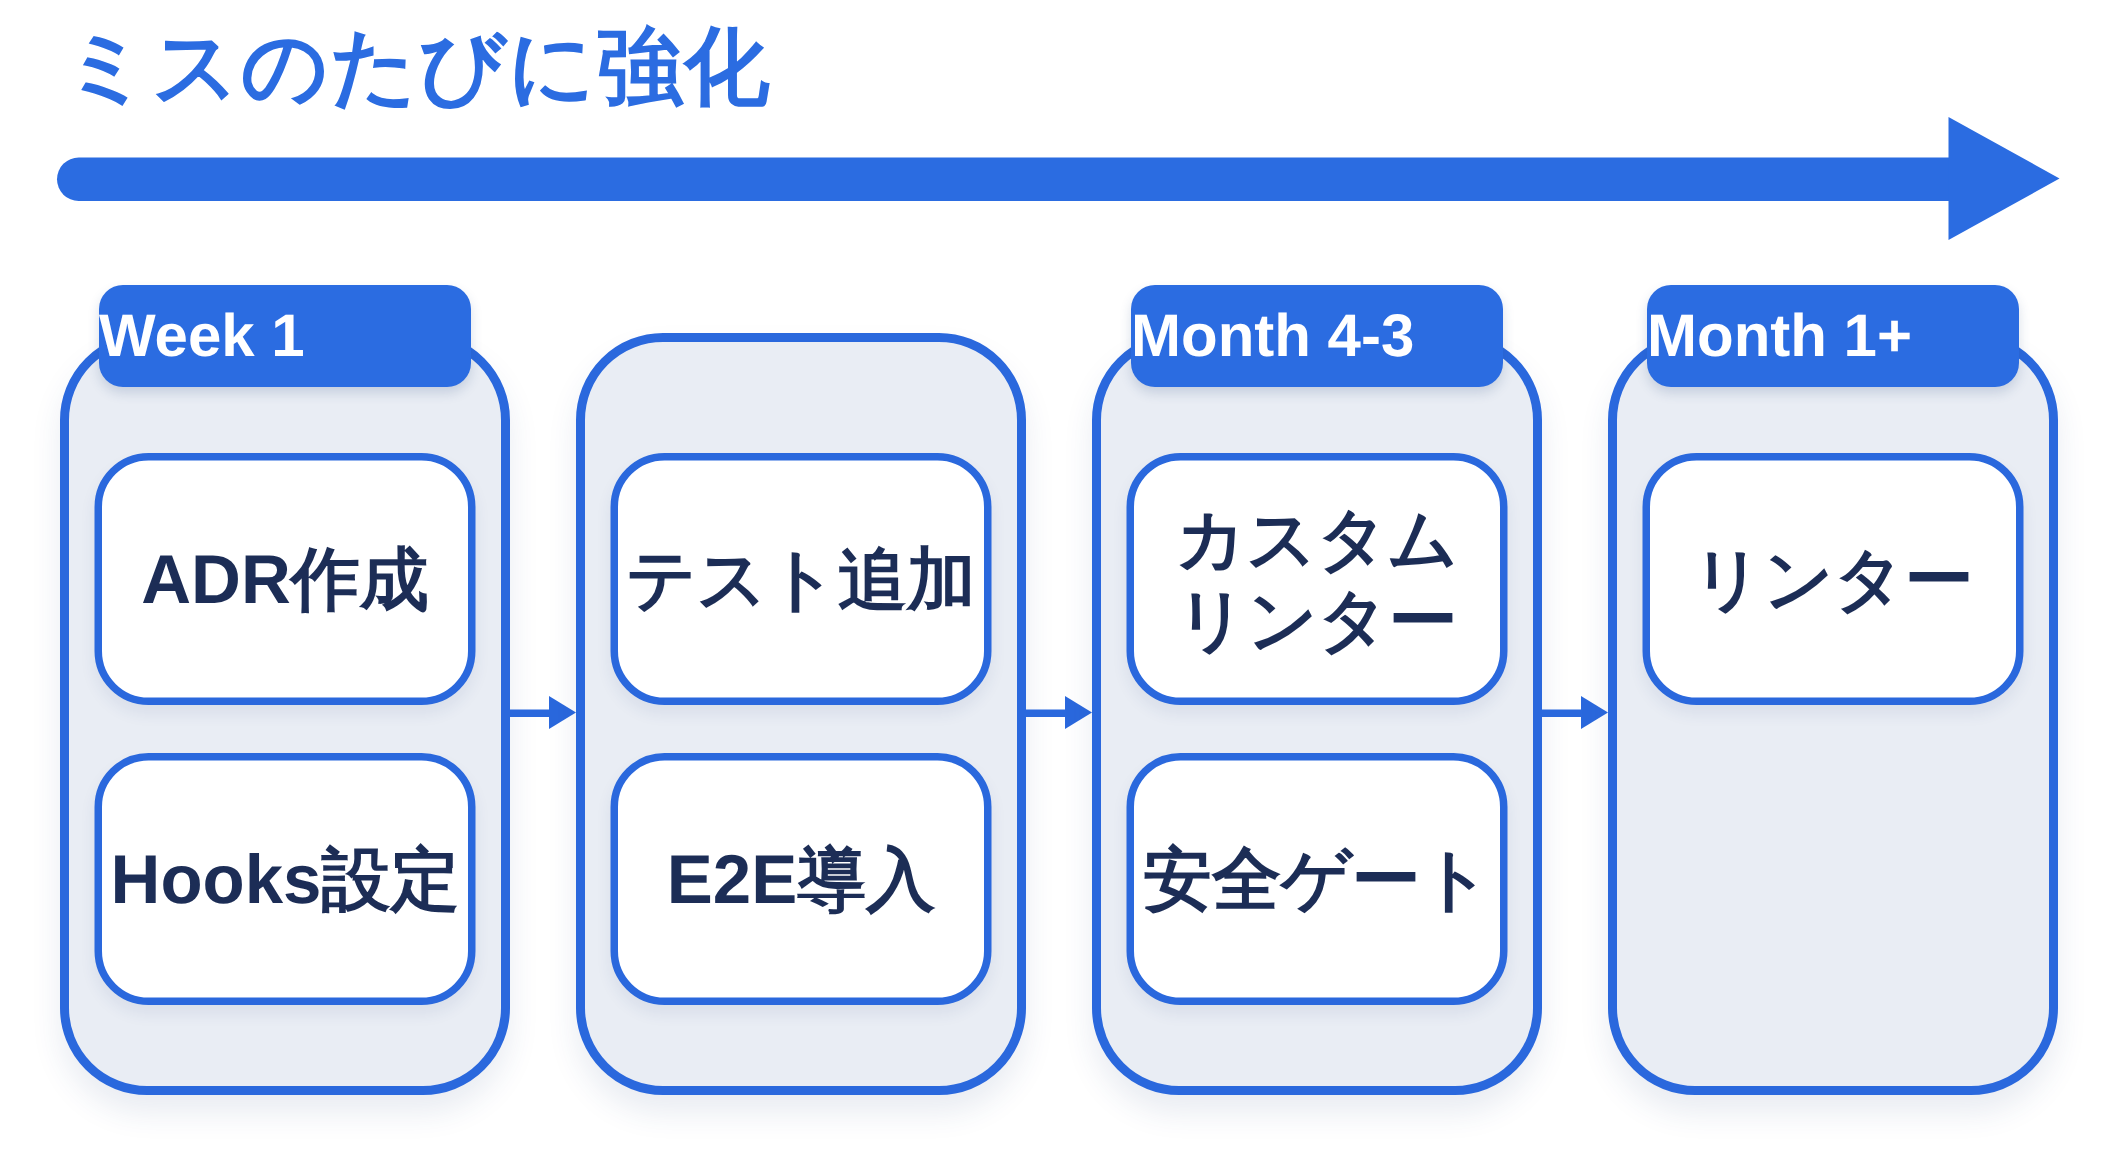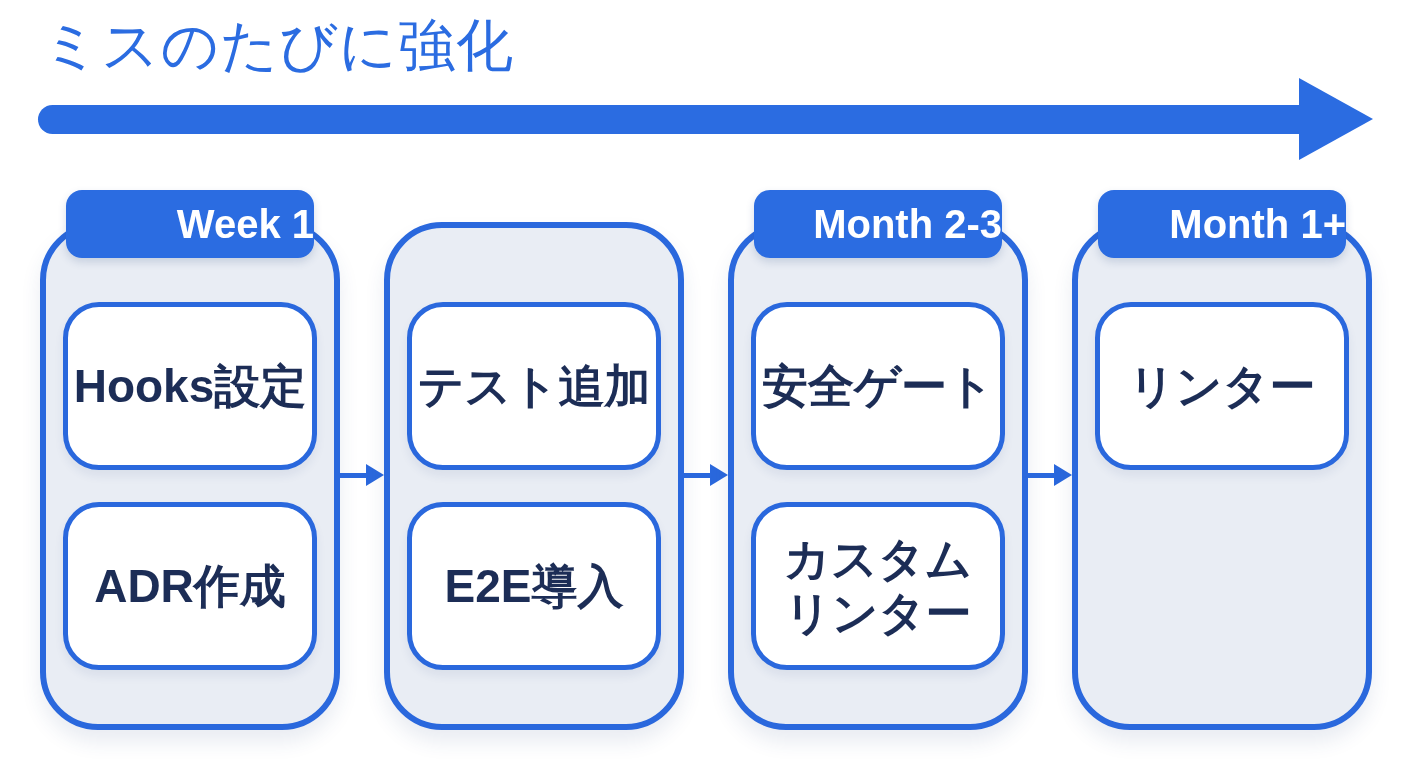--- a/index.html
+++ b/index.html
@@ -10,21 +10,21 @@
     height: 768px;
     overflow: hidden;
     font-family: "Liberation Sans", "DejaVu Sans", sans-serif;
   }
 
   
   .page-title {
     margin: 16px 0 0 42px;
     font-size: 57px;
     line-height: 1.05;
-    font-weight: 400;
+    font-weight: 700;
     color: #2b6ce1;
     letter-spacing: 1px;
   }
 
   
   .main-arrow {
     position: relative;
     margin: 2px 35px 0 38px;
     height: 82px;
   }
@@ -72,21 +72,21 @@
     left: 50%;
     transform: translateX(-50%);
     box-sizing: border-box;
     width: 248px;
     padding: 14px 0;
     background: #2b6ce1;
     color: #ffffff;
     font-size: 40px;
     line-height: 1;
     font-weight: 700;
-    text-align: right;
+    text-align: left;
     border-radius: 16px;
     white-space: nowrap;
     box-shadow: 0 4px 8px rgba(40, 70, 130, 0.18);
   }
 
   .task {
     box-sizing: border-box;
     height: 168px;
     margin-bottom: 32px;
     background: #ffffff;
@@ -135,44 +135,44 @@
 
 <div class="main-arrow" aria-hidden="true">
   <div class="shaft"></div>
   <div class="head"></div>
 </div>
 
 <div class="timeline">
 
   <section class="phase">
     <div class="badge">Week 1</div>
+    <div class="task">ADR作成</div>
     <div class="task">Hooks設定</div>
-    <div class="task">ADR作成</div>
   </section>
 
   <div class="connector" aria-hidden="true">
     <div class="c-line"></div>
     <div class="c-head"></div>
   </div>
 
   <section class="phase">
     <div class="task">テスト追加</div>
     <div class="task">E2E導入</div>
   </section>
 
   <div class="connector" aria-hidden="true">
     <div class="c-line"></div>
     <div class="c-head"></div>
   </div>
 
   <section class="phase">
-    <div class="badge">Month 2-3</div>
-    <div class="task">安全ゲート</div>
+    <div class="badge">Month 4-3</div>
     <div class="task">カスタム
 リンター</div>
+    <div class="task">安全ゲート</div>
   </section>
 
   <div class="connector" aria-hidden="true">
     <div class="c-line"></div>
     <div class="c-head"></div>
   </div>
 
   <section class="phase">
     <div class="badge">Month 1+</div>
     <div class="task">リンター</div>

